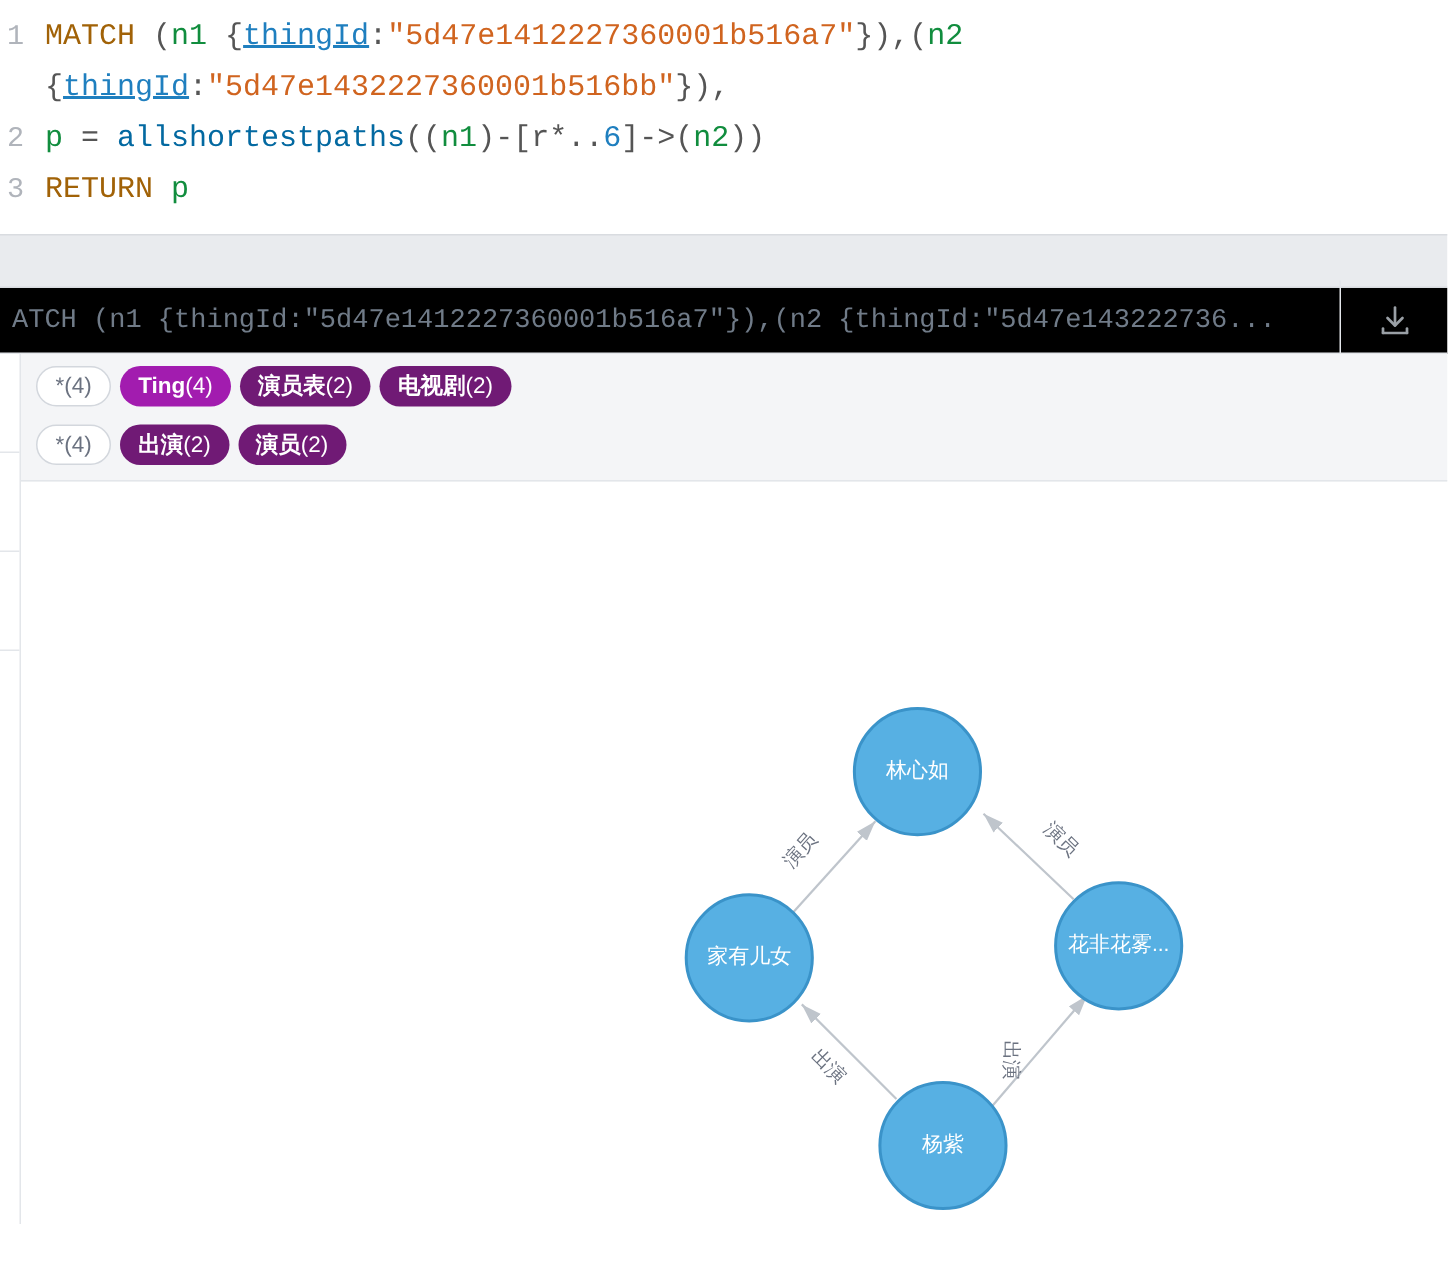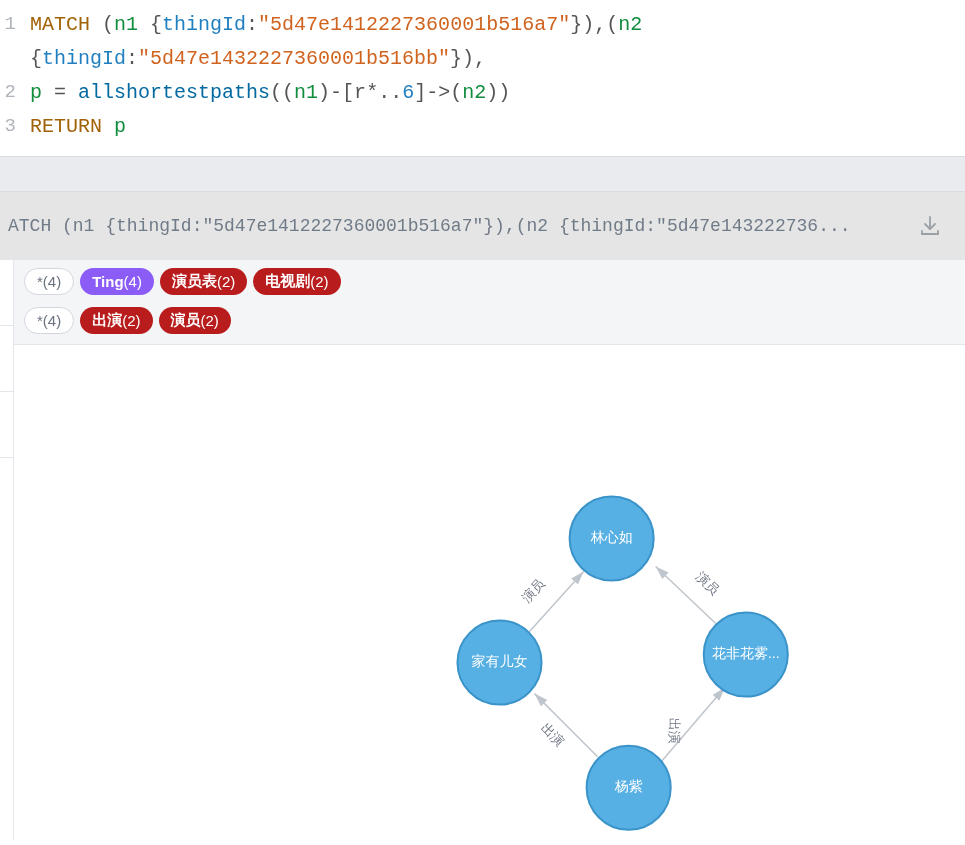--- a/index.html
+++ b/index.html
@@ -26,41 +26,41 @@
   text-align: right;
   padding-right: 14px;
   width: 30px;
   flex-shrink: 0;
   user-select: none;
   font-size: 19px;
 }
 .code-content { flex: 1; }
 .kw { color: #a16207; }
 .var { color: #118d3e; }
-.prop { color: #1f7fbf; }
+.prop { color: #1f7fbf; text-decoration: underline; }
 .str { color: #d0641f; }
 .punc { color: #555; }
 .func { color: #0369a1; }
 .num { color: #1f7fbf; }
 .rel { color: #555; }
 
 .divider {
   height: 36px;
   background: #e9ebee;
   border-top: 1px solid #d9dce0;
   border-bottom: 1px solid #d9dce0;
   margin-top: 4px;
 }
 
 .query-bar {
   display: flex;
   align-items: center;
   border-bottom: 1px solid #e3e6ea;
-  height: 68px;
-  background: #e5e5e5;
+  height: 44px;
+  background: #000000;
 }
 .query-text {
   flex: 1;
   padding: 0 8px;
   font-family: "Courier New", Consolas, monospace;
   font-size: 18px;
   color: #707b88;
   white-space: nowrap;
   overflow: hidden;
 }
@@ -109,26 +109,26 @@
   width: 100%;
   padding-bottom: 6px;
 }
 .pill {
   display: inline-flex;
   align-items: center;
   padding: 4px 12px;
   border-radius: 14px;
   font-size: 15px;
   color: #fff;
-  background: #b91c1c;
+  background: #701a75;
   cursor: pointer;
   font-weight: 600;
 }
 .pill.clear { background: #fff; color: #6b7280; border: 1px solid #d3d7dd; font-weight: 500; }
-.pill.blue { background: #8b5cf6; }
+.pill.blue { background: #a21caf; }
 .pill .count { font-weight: 400; }
 
 .graph-svg {
   position: absolute;
   top: 95px;
   left: 0;
   width: 100%;
   height: calc(100% - 95px);
 }
 .node-circle { fill: #57b0e3; stroke: #3a93c9; stroke-width: 2; }

